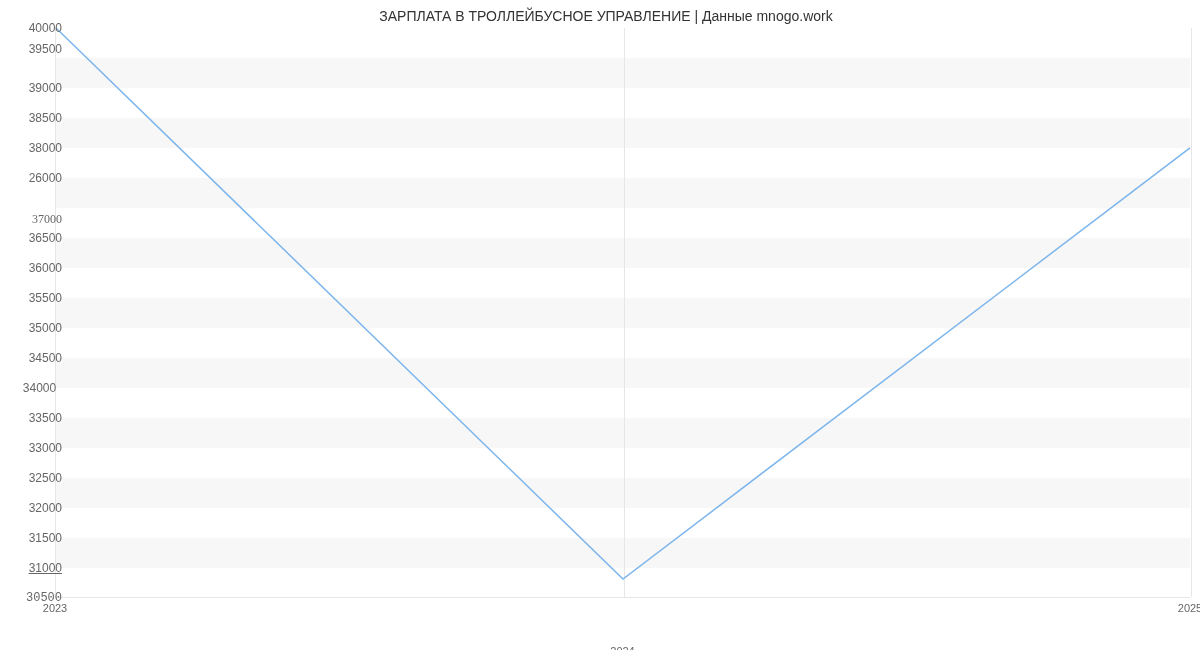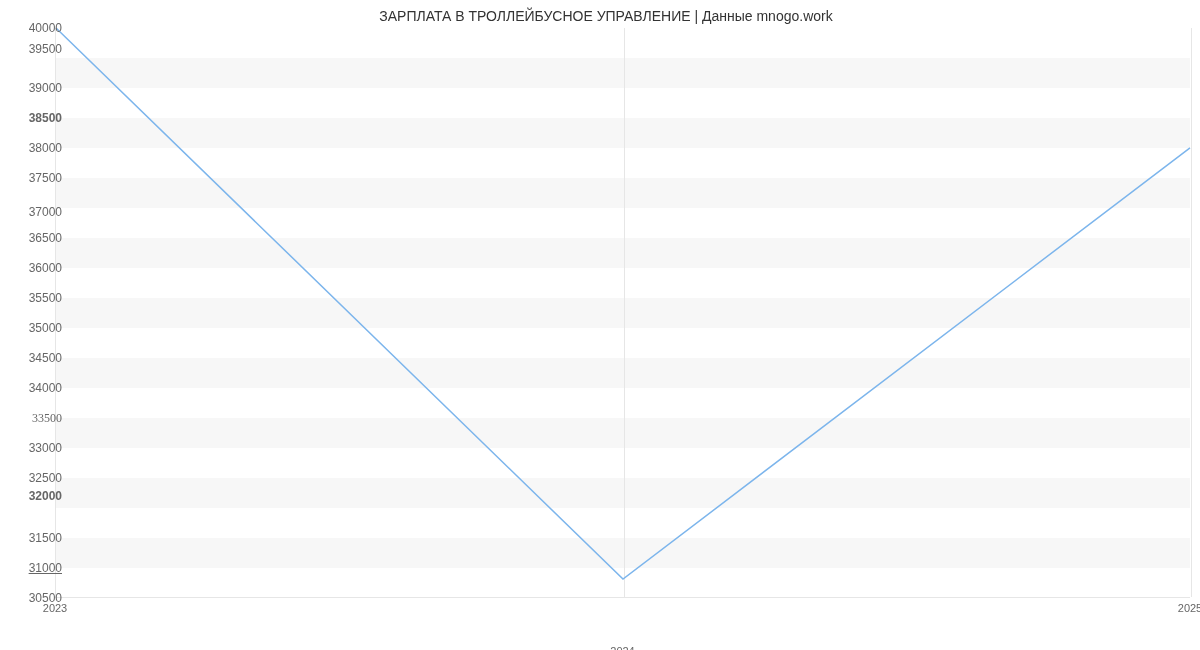--- a/index.html
+++ b/index.html
@@ -91,37 +91,37 @@
       <div class="band" style="top: 150px; height: 30px;"></div>
       <div class="band" style="top: 90px; height: 30px;"></div>
       <div class="band" style="top: 30px; height: 30px;"></div>
       <div class="vgrid" style="left: 567.5px;"></div>
       <div class="vgrid" style="left: 1135px;"></div>
       <svg class="line" id="linesvg" viewBox="0 0 1135 570" preserveAspectRatio="none">
         <path d="M0 0 L567.5 552 L1135 120" fill="none" stroke="#7cb5ec" stroke-width="1.5" vector-effect="non-scaling-stroke"></path>
       </svg>
   </div>
   <div id="axis-labels">
-      <div class="ylab" style="top: 598px;">30500</div>
+      <div class="ylab" style="top: 598px; font-family: Liberation Mono, monospace;">30500</div>
       <div class="ylab" style="top: 568px; text-decoration: underline;">31000</div>
       <div class="ylab" style="top: 538px;">31500</div>
-      <div class="ylab" style="top: 496px; font-weight: bold;">32000</div>
+      <div class="ylab" style="top: 508px;">32000</div>
       <div class="ylab" style="top: 478px;">32500</div>
       <div class="ylab" style="top: 448px;">33000</div>
-      <div class="ylab" style="top: 418px; font-family: Liberation Serif, serif;">33500</div>
-      <div class="ylab" style="top: 388px;">34000</div>
+      <div class="ylab" style="top: 418px;">33500</div>
+      <div class="ylab" style="top: 388px; text-align: center;">34000</div>
       <div class="ylab" style="top: 358px;">34500</div>
       <div class="ylab" style="top: 328px;">35000</div>
       <div class="ylab" style="top: 298px;">35500</div>
       <div class="ylab" style="top: 268px;">36000</div>
       <div class="ylab" style="top: 238px; text-align: right;">36500</div>
-      <div class="ylab" style="top: 212px;">37000</div>
-      <div class="ylab" style="top: 178px;">37500</div>
+      <div class="ylab" style="top: 219px; font-family: Liberation Serif, serif;">37000</div>
+      <div class="ylab" style="top: 178px;">26000</div>
       <div class="ylab" style="top: 148px;">38000</div>
-      <div class="ylab" style="top: 118px; font-weight: bold;">38500</div>
+      <div class="ylab" style="top: 118px;">38500</div>
       <div class="ylab" style="top: 88px; text-align: right;">39000</div>
       <div class="ylab" style="top: 49px;">39500</div>
       <div class="ylab" style="top: 28px;">40000</div>
       <div class="xlab" style="left: 55px;">2023</div>
       <div class="xlab" style="left: 622.5px; margin-top: 43px;">2024</div>
       <div class="xlab" style="left: 1190px;">2025</div>
     </div>
 </div>
 
 </body></html>

